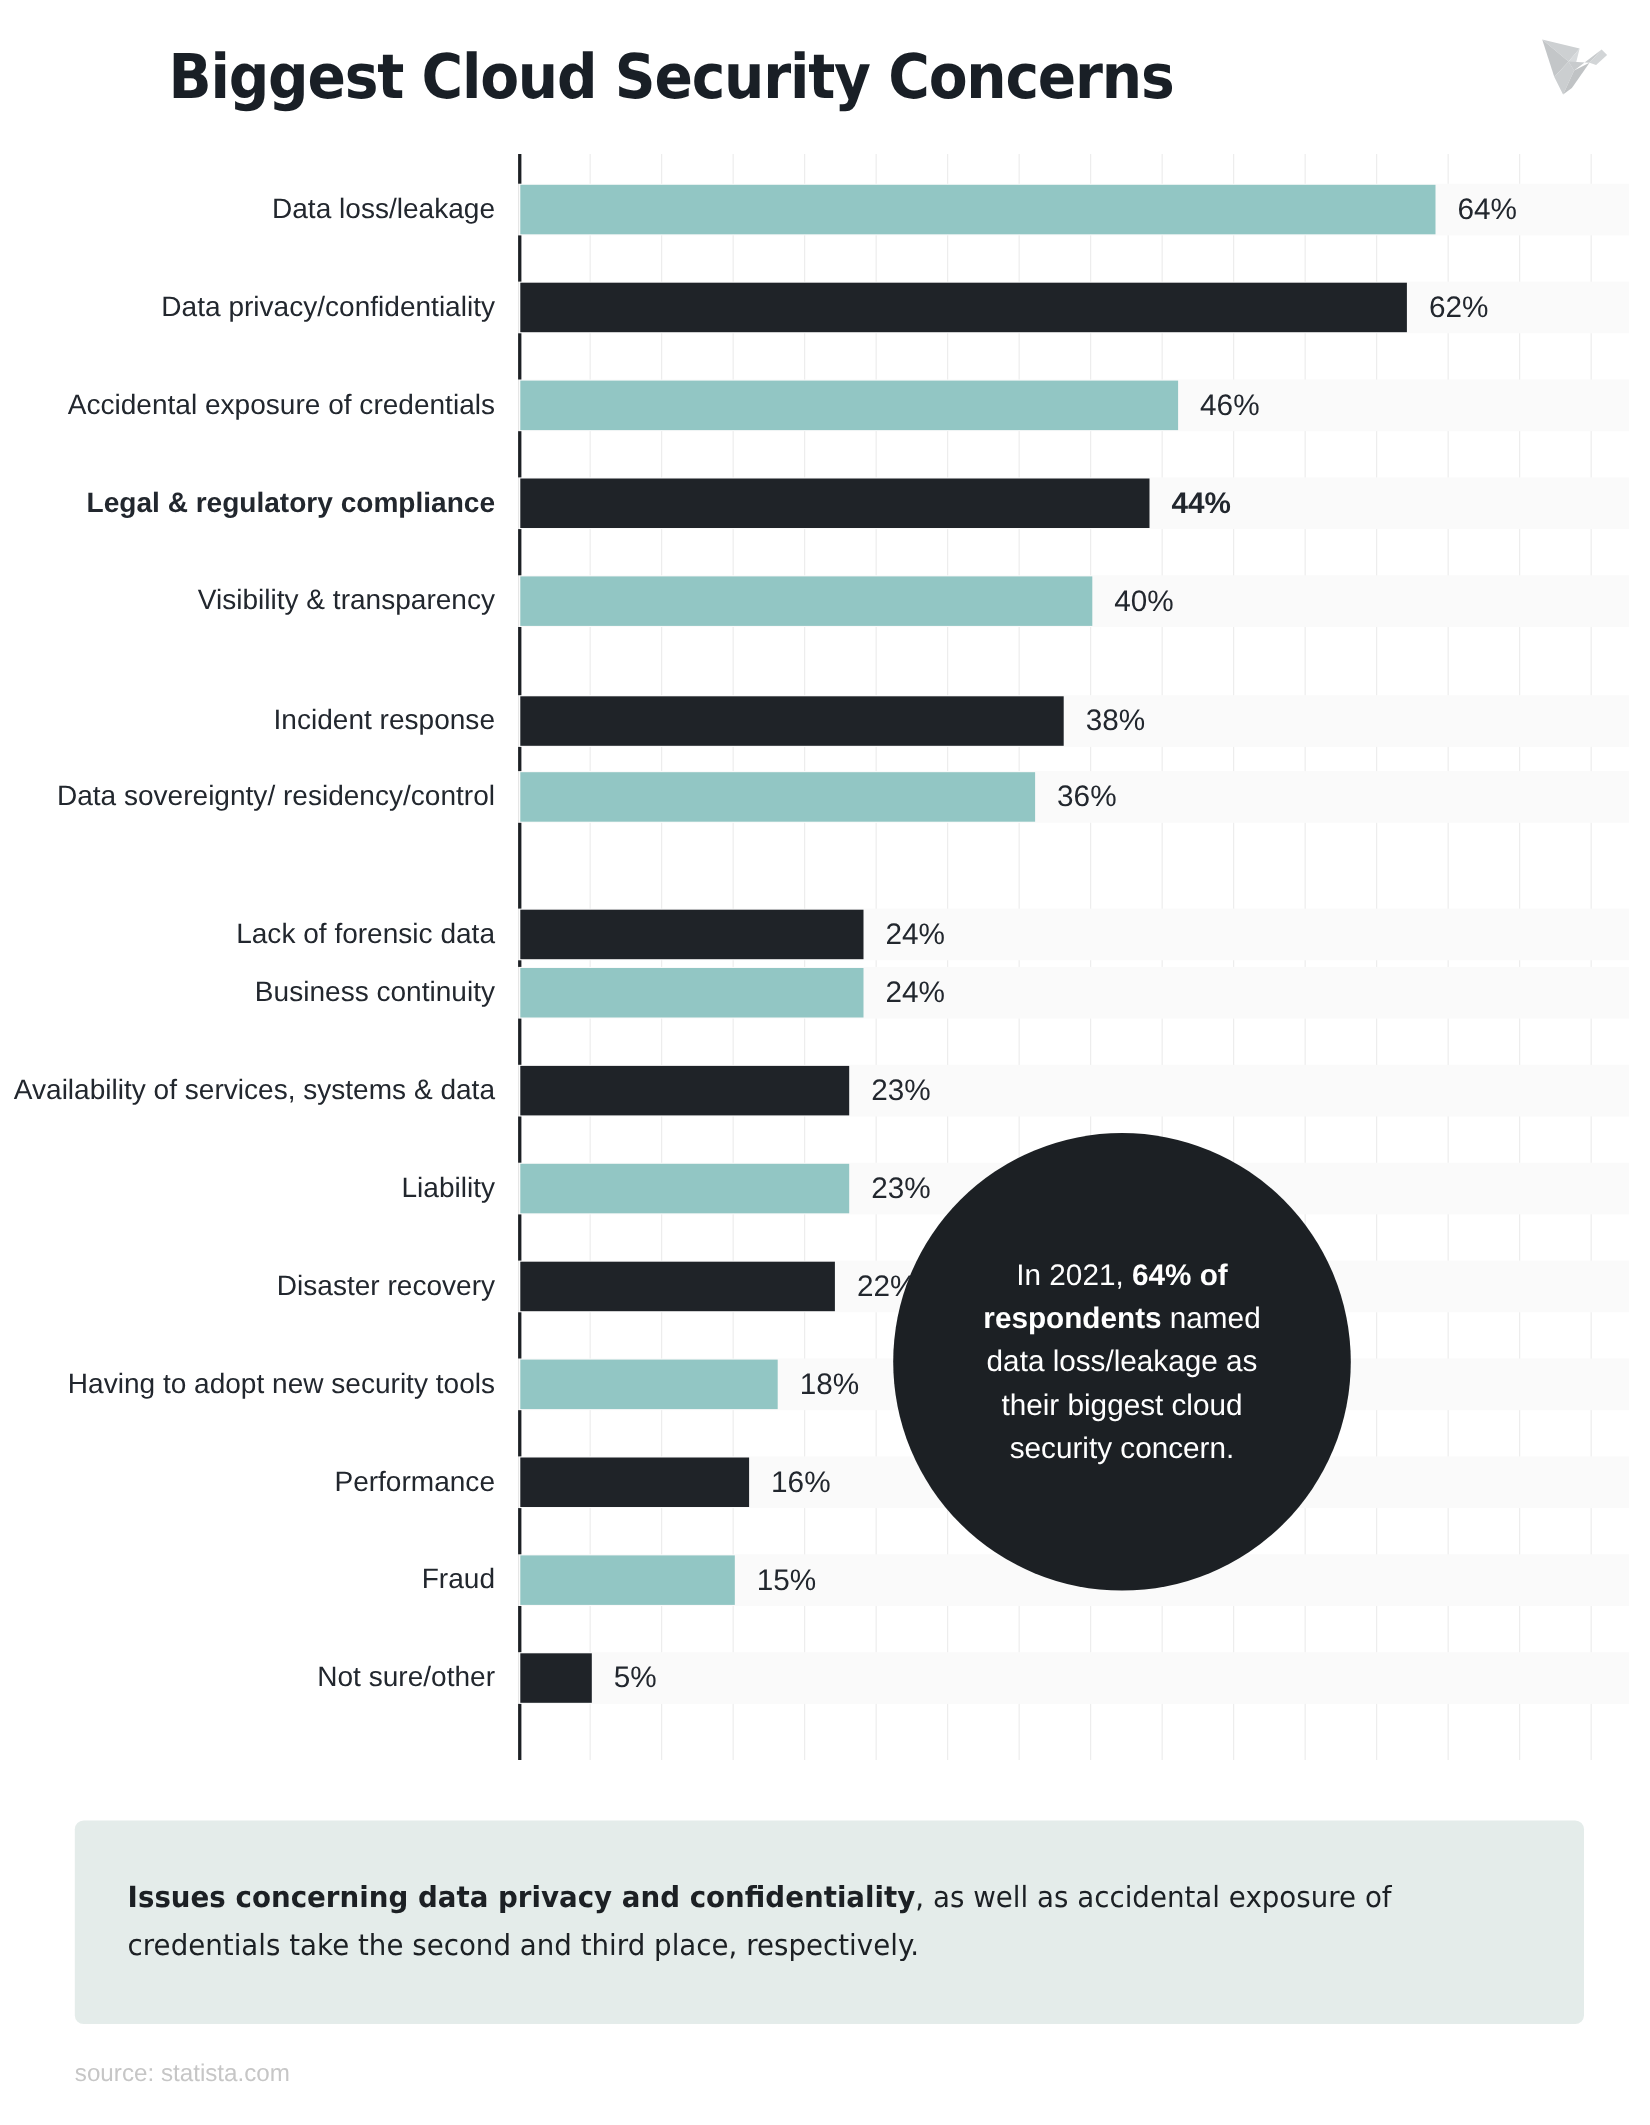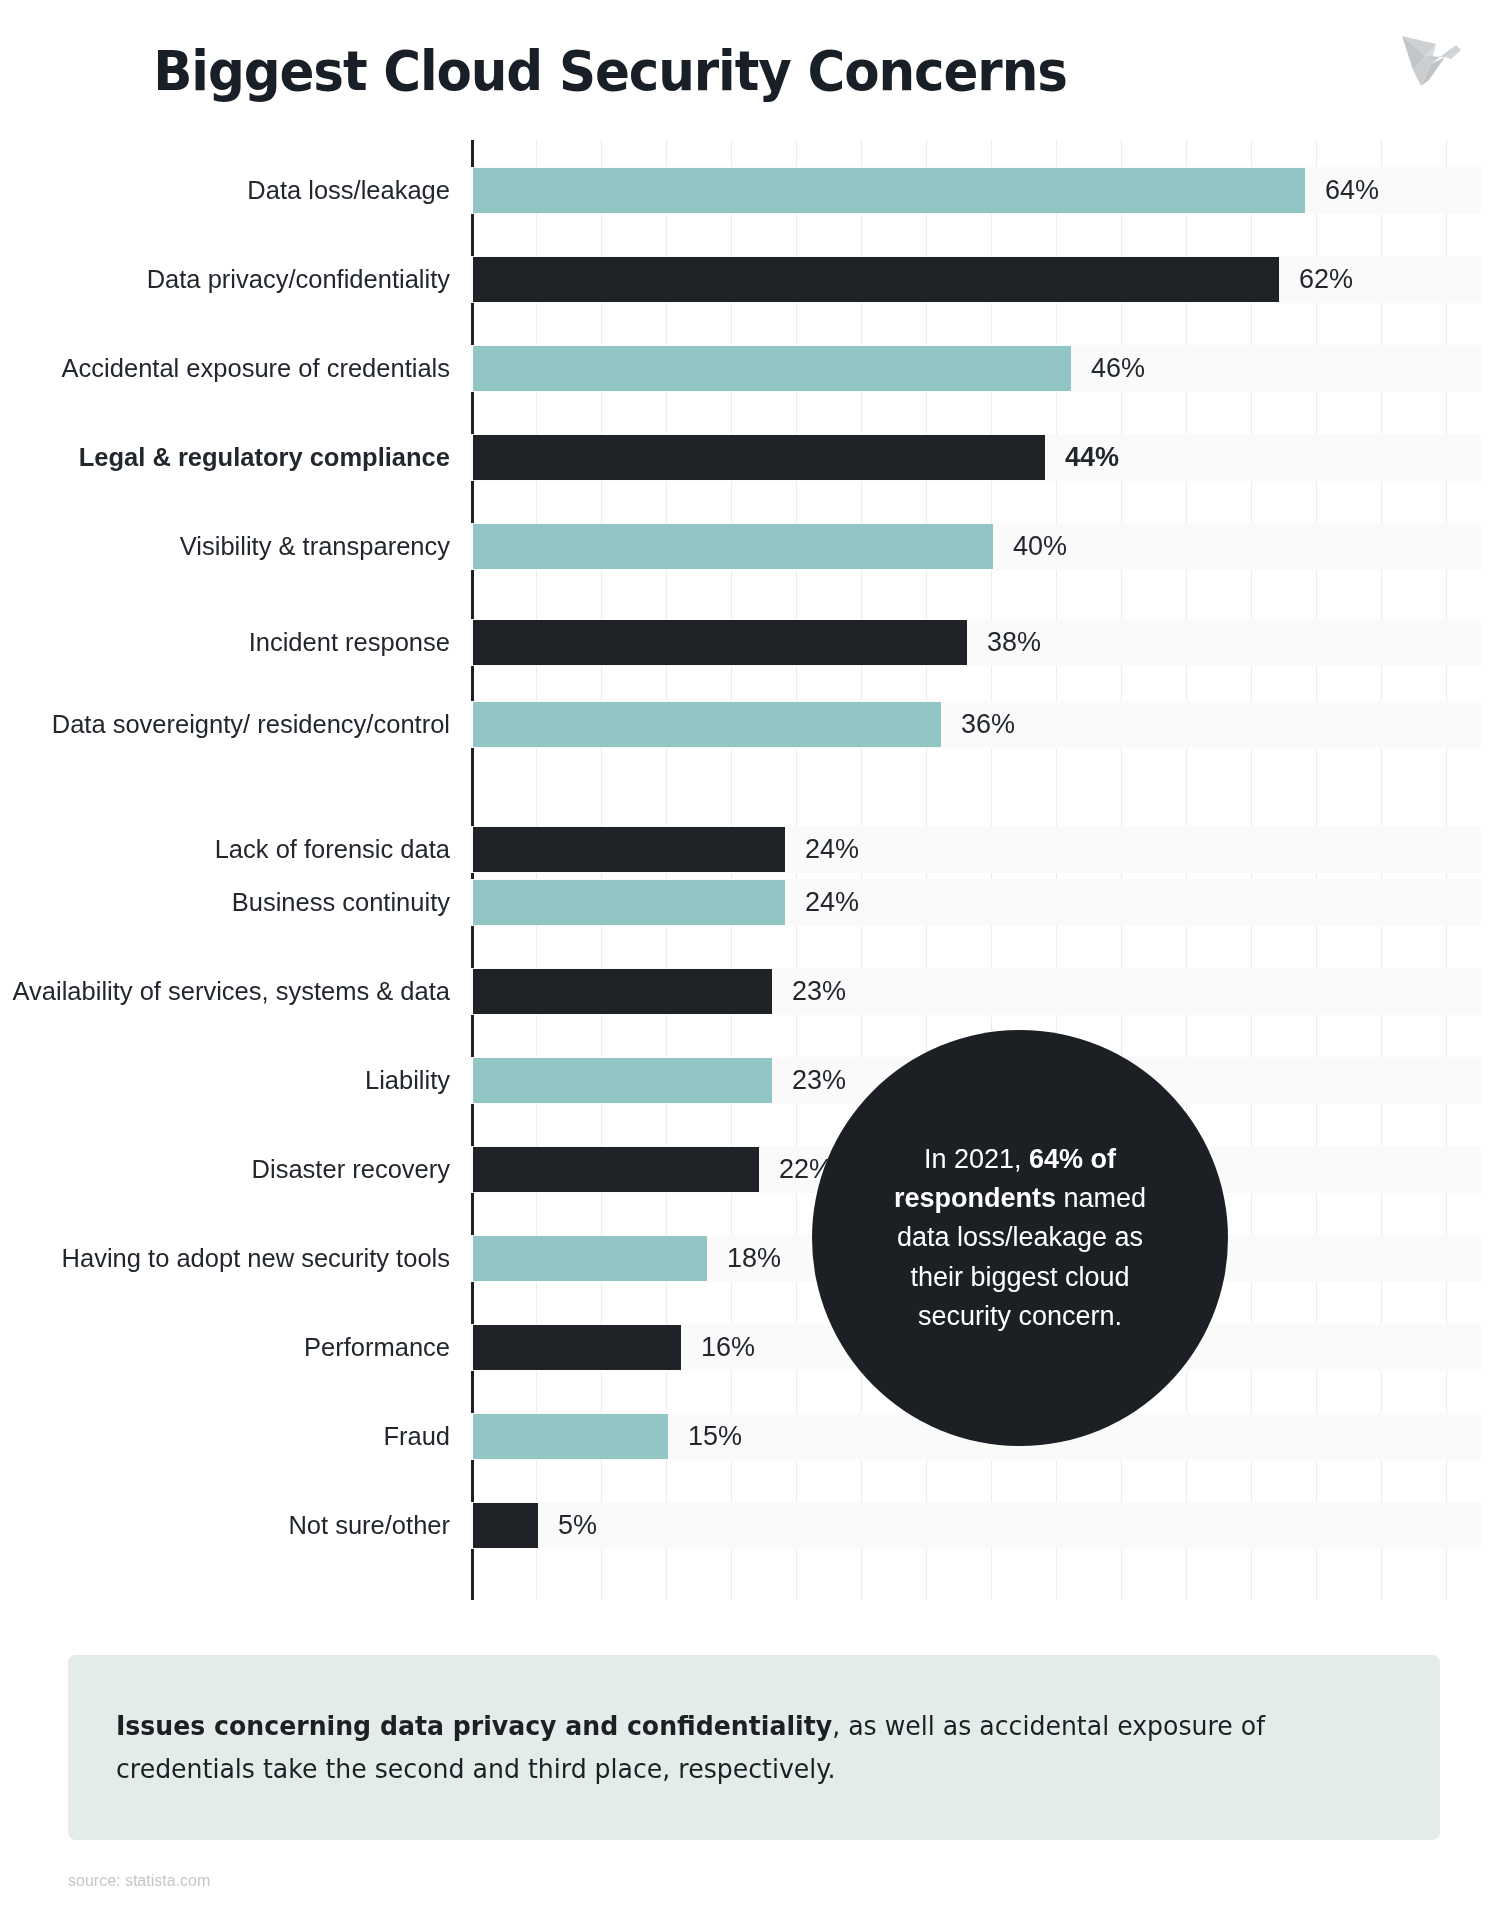--- a/index.html
+++ b/index.html
@@ -127,21 +127,21 @@
     line-height:1.62;
     color:#1c2024;
     transform:scaleX(0.95);
     transform-origin:left center;
   }
   #note-text b { font-weight:bold; }
 
   #source {
     position:absolute;
     left:68px; top:1872px;
-    font-size:16px;
+    font-size:22px;
     color:#c6c6c6;
   }
 </style>
 </head>
 <body>
 
 <div id="logo">
   <svg viewBox="0 0 105 78" width="105" height="78" aria-hidden="true">
     <polygon points="29,22 63,30 53,42" fill="#cdd0d2"></polygon>
     <polygon points="29,22 53,42 40,56" fill="#c3c6c8"></polygon>
@@ -198,21 +198,21 @@
         <div class="cat">Legal &amp; regulatory compliance</div>
         <div class="bar dark" style="width: 572px;"></div>
         <div class="val" style="left: 1065px;">44%</div>
       </div>
       <div class="row" style="top: 362px;">
         <div class="stripe"></div>
         <div class="cat">Visibility &amp; transparency</div>
         <div class="bar teal" style="width: 520px;"></div>
         <div class="val" style="left: 1013px;">40%</div>
       </div>
-      <div class="row" style="top: 458px; padding-left: 44px;">
+      <div class="row" style="top: 471px; padding-left: 44px;">
         <div class="stripe"></div>
         <div class="cat">Incident response</div>
         <div class="bar dark" style="width: 494px;"></div>
         <div class="val" style="left: 987px;">38%</div>
       </div>
       <div class="row" style="top: 540px;">
         <div class="stripe"></div>
         <div class="cat">Data sovereignty/ residency/control</div>
         <div class="bar teal" style="width: 468px;"></div>
         <div class="val" style="left: 961px;">36%</div>

